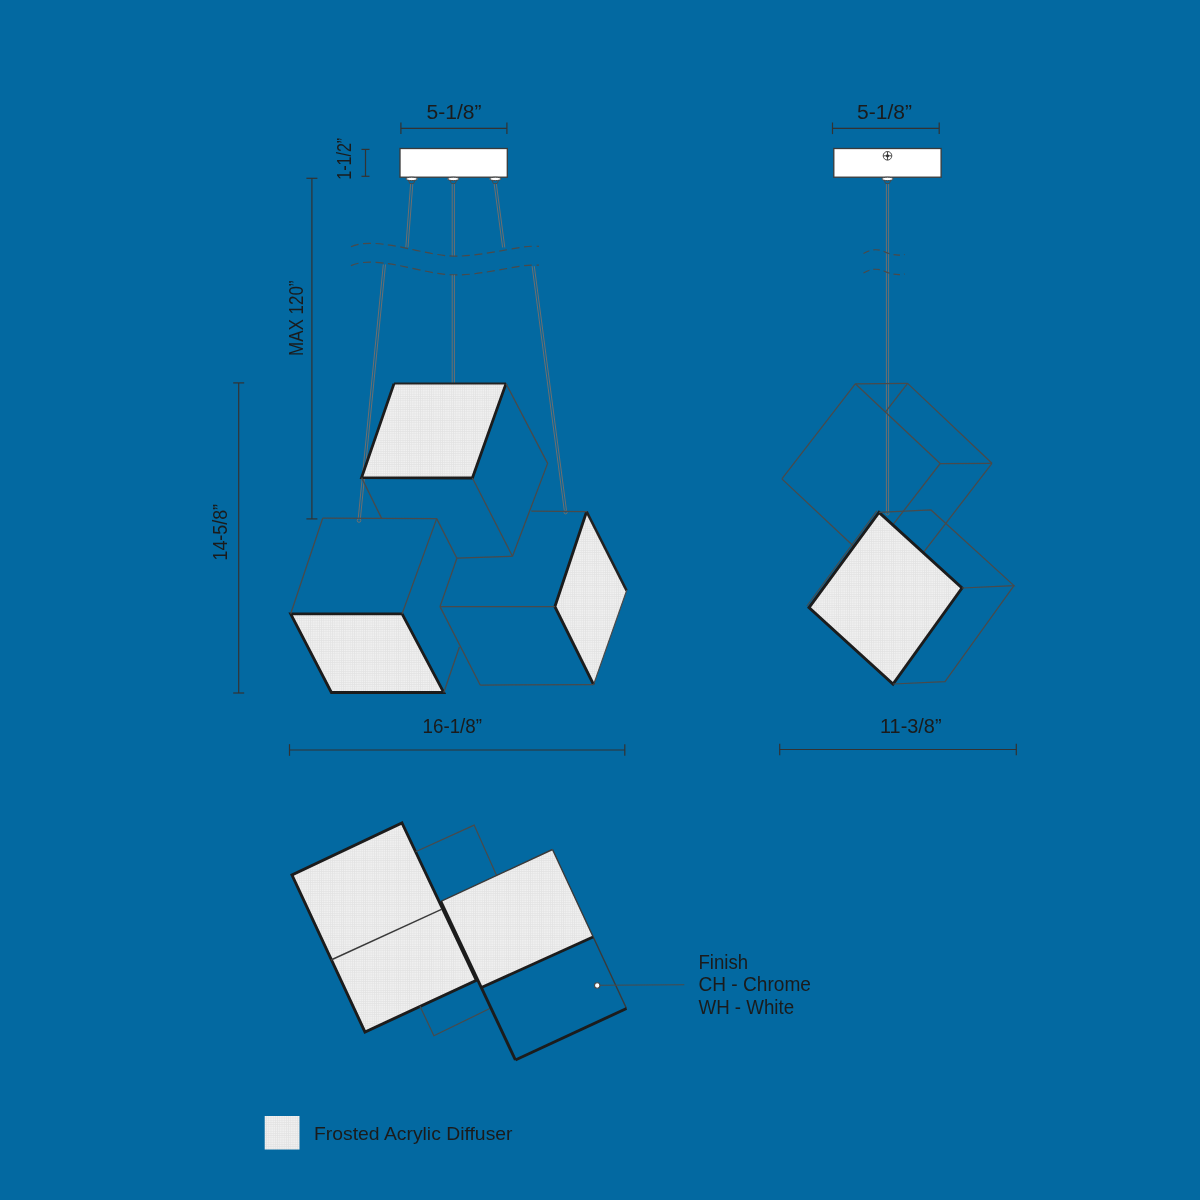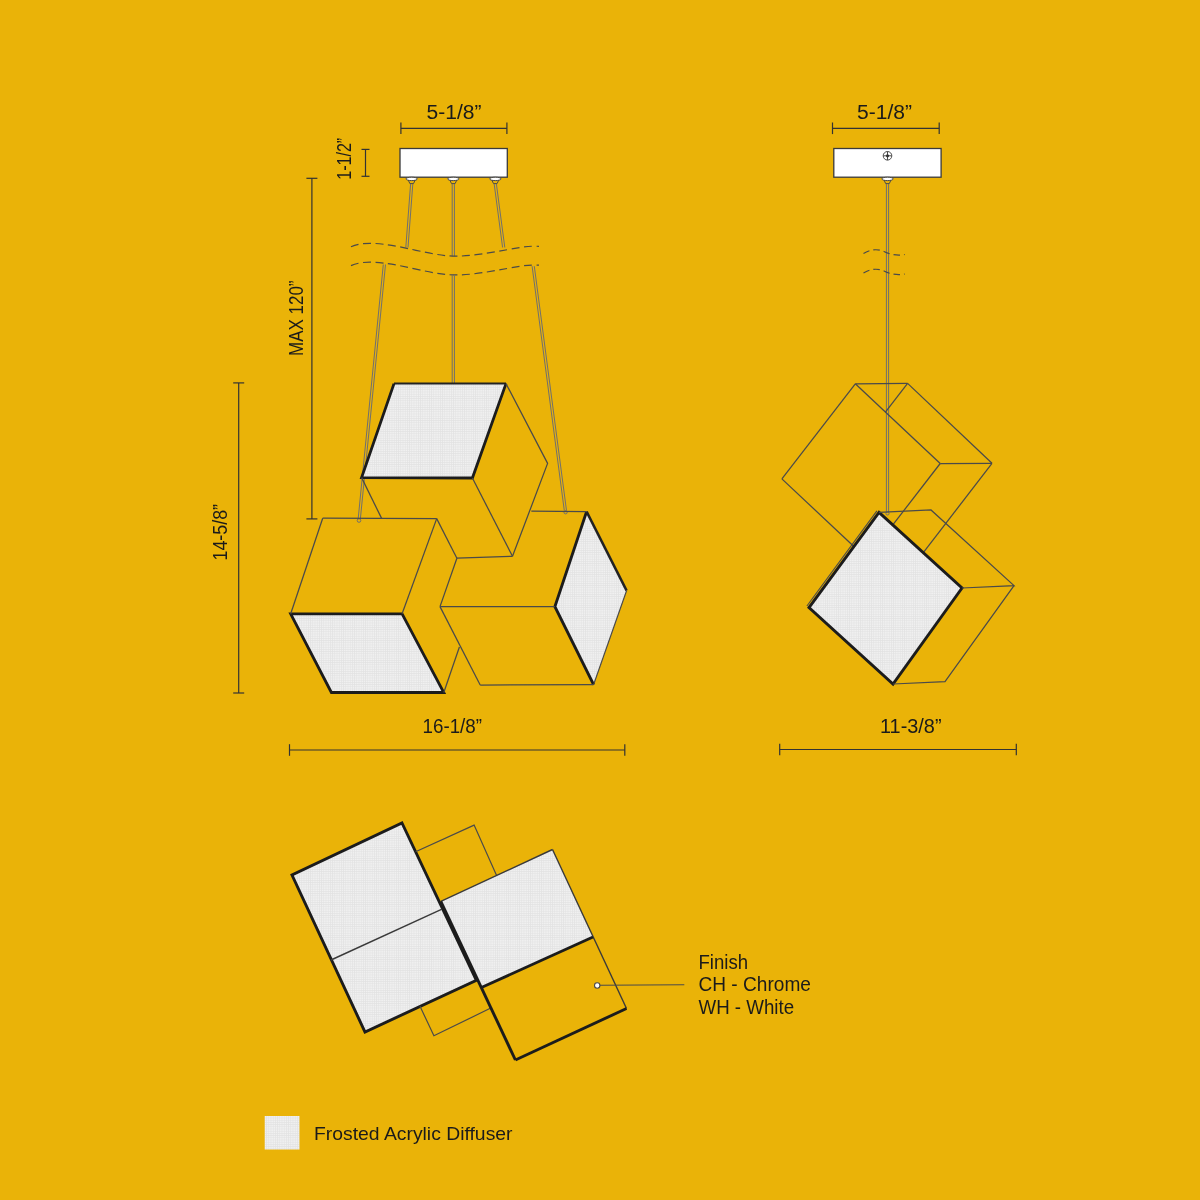--- a/index.html
+++ b/index.html
@@ -1,16 +1,16 @@
 <!DOCTYPE html>
 <html><head>
 <meta charset="utf-8">
 <style>
   html,body{margin:0;padding:0;background:#ffffff;}
-  .page{width:1200px;height:1200px;position:relative;background:#eab308;font-family:"Liberation Sans",sans-serif;text-align:right;}
+  .page{width:1200px;height:1200px;position:relative;background:#0369a1;font-family:"Liberation Sans",sans-serif;text-align:right;}
   svg text{font-family:"Liberation Sans",sans-serif;fill:#1b1b1b;}
 </style>
 </head>
 <body>
 <div class="page">
 <svg width="1200" height="1200" viewBox="0 0 1200 1200">
 <defs>
   <pattern id="fr" width="2.2" height="2.2" patternUnits="userSpaceOnUse">
     <rect width="2.2" height="2.2" fill="#f1f1f1"></rect>
     <path d="M0 0.4H2.2 M0.4 0V2.2" stroke="#e3e3e3" stroke-width="0.65" fill="none"></path>

